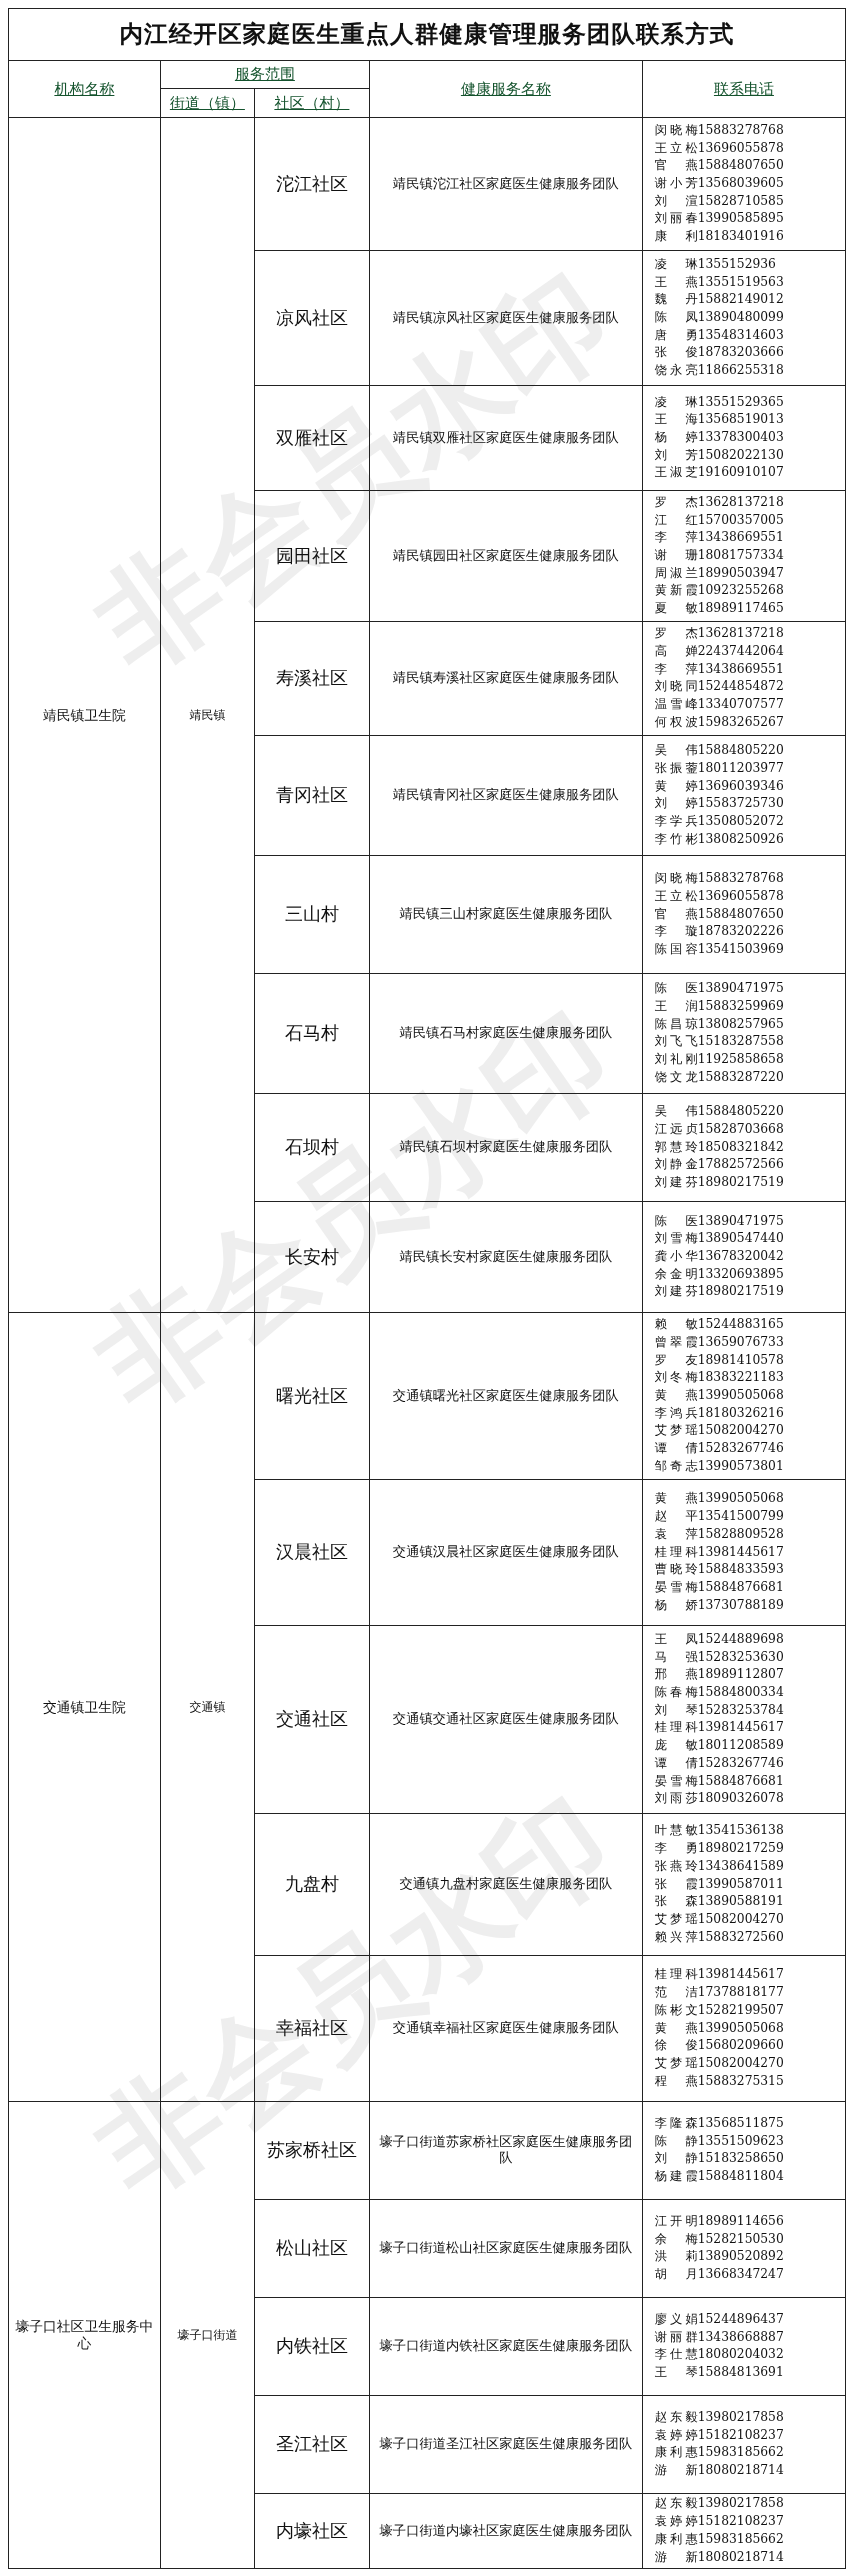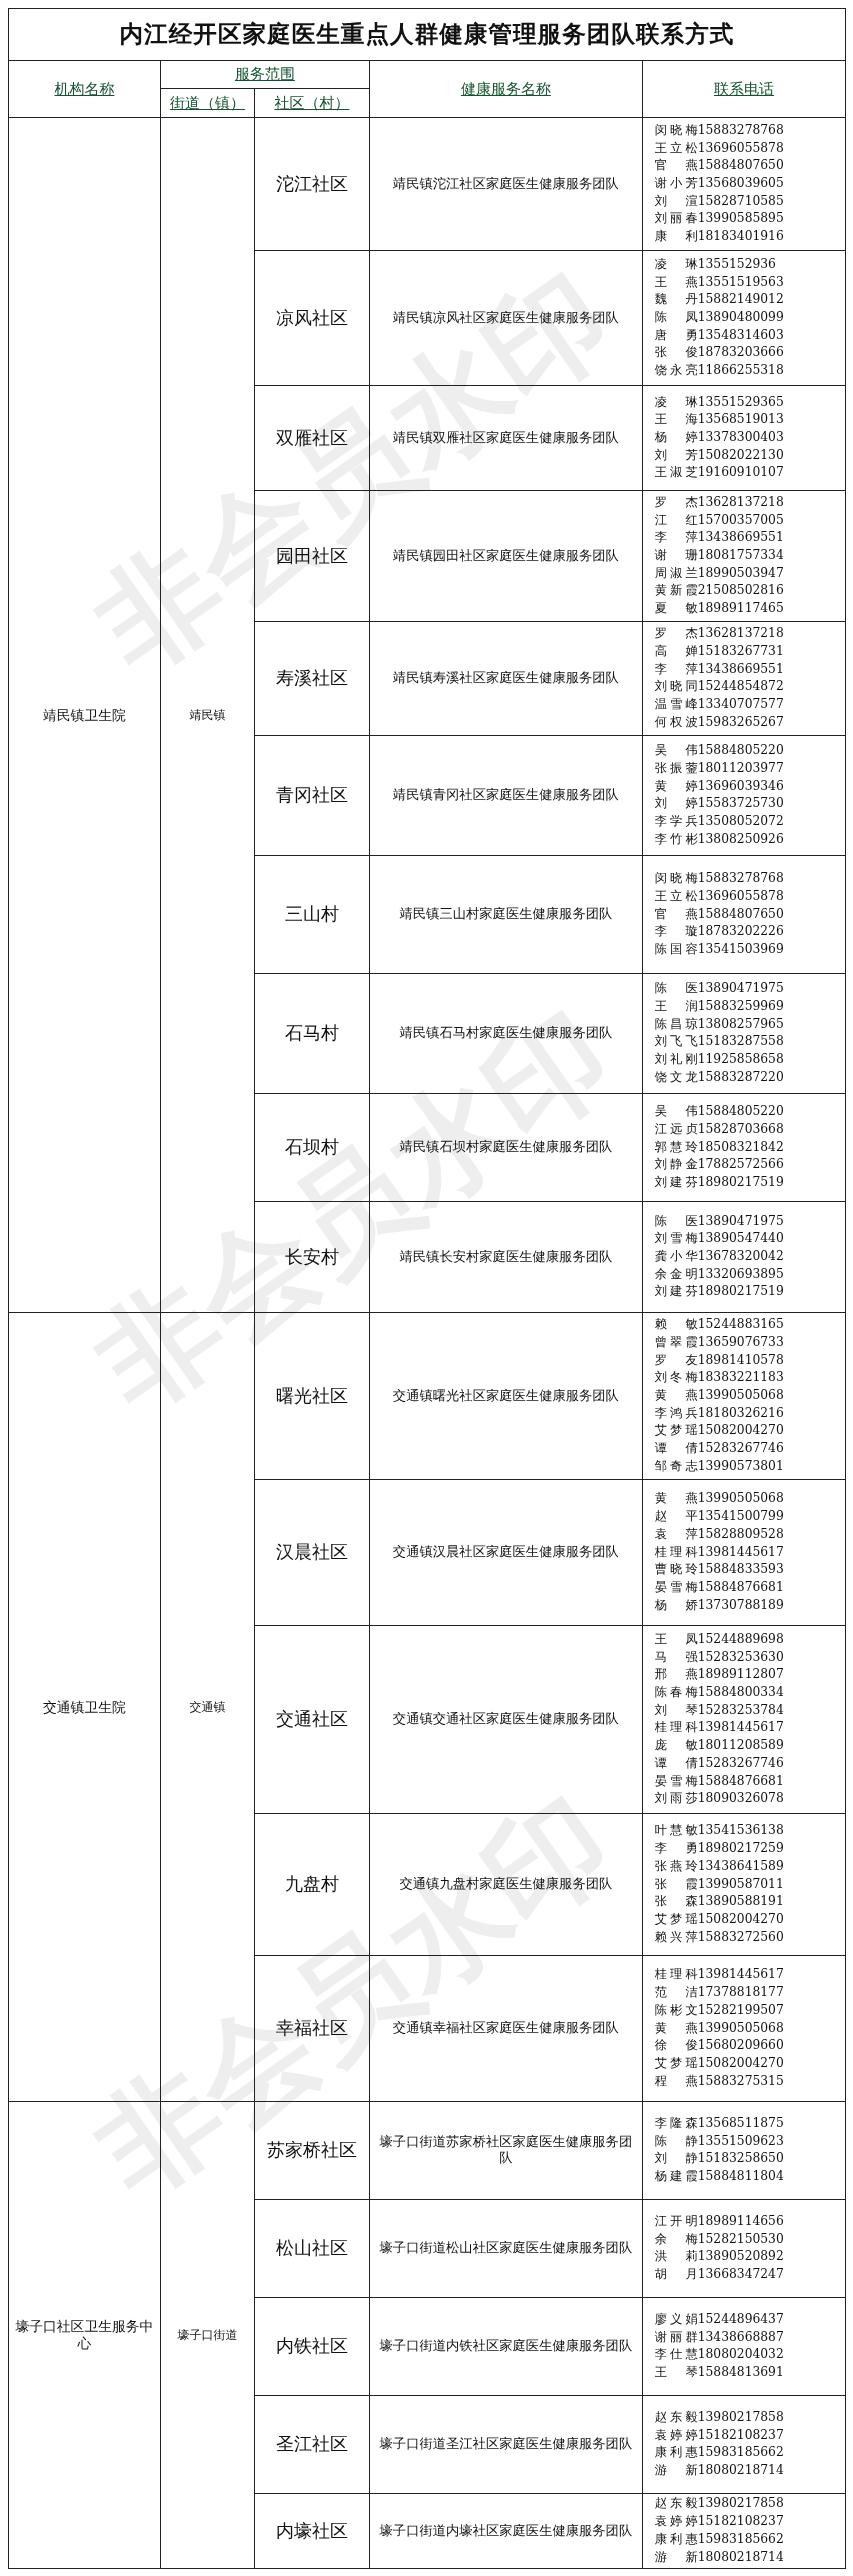--- a/index.html
+++ b/index.html
@@ -93,30 +93,30 @@
         </tr>
         <tr style="height: 131px;">
           <td class="comm">园田社区</td>
           <td class="svc">靖民镇园田社区家庭医生健康服务团队</td>
           <td class="phones">
             <span class="phone-line"><span class="pname">罗　杰</span><span class="pnum">13628137218</span></span>
             <span class="phone-line"><span class="pname">江　红</span><span class="pnum">15700357005</span></span>
             <span class="phone-line"><span class="pname">李　萍</span><span class="pnum">13438669551</span></span>
             <span class="phone-line"><span class="pname">谢　珊</span><span class="pnum">18081757334</span></span>
             <span class="phone-line"><span class="pname">周淑兰</span><span class="pnum">18990503947</span></span>
-            <span class="phone-line"><span class="pname">黄新霞</span><span class="pnum">21508502816</span></span>
+            <span class="phone-line"><span class="pname">黄新霞</span><span class="pnum">10923255268</span></span>
             <span class="phone-line"><span class="pname">夏　敏</span><span class="pnum">18989117465</span></span>
           </td>
         </tr>
         <tr style="height: 114px;">
           <td class="comm">寿溪社区</td>
           <td class="svc">靖民镇寿溪社区家庭医生健康服务团队</td>
           <td class="phones">
             <span class="phone-line"><span class="pname">罗　杰</span><span class="pnum">13628137218</span></span>
-            <span class="phone-line"><span class="pname">高　婵</span><span class="pnum">15183267731</span></span>
+            <span class="phone-line"><span class="pname">高　婵</span><span class="pnum">22437442064</span></span>
             <span class="phone-line"><span class="pname">李　萍</span><span class="pnum">13438669551</span></span>
             <span class="phone-line"><span class="pname">刘晓同</span><span class="pnum">15244854872</span></span>
             <span class="phone-line"><span class="pname">温雪峰</span><span class="pnum">13340707577</span></span>
             <span class="phone-line"><span class="pname">何权波</span><span class="pnum">15983265267</span></span>
           </td>
         </tr>
         <tr style="height: 120px;">
           <td class="comm">青冈社区</td>
           <td class="svc">靖民镇青冈社区家庭医生健康服务团队</td>
           <td class="phones">

